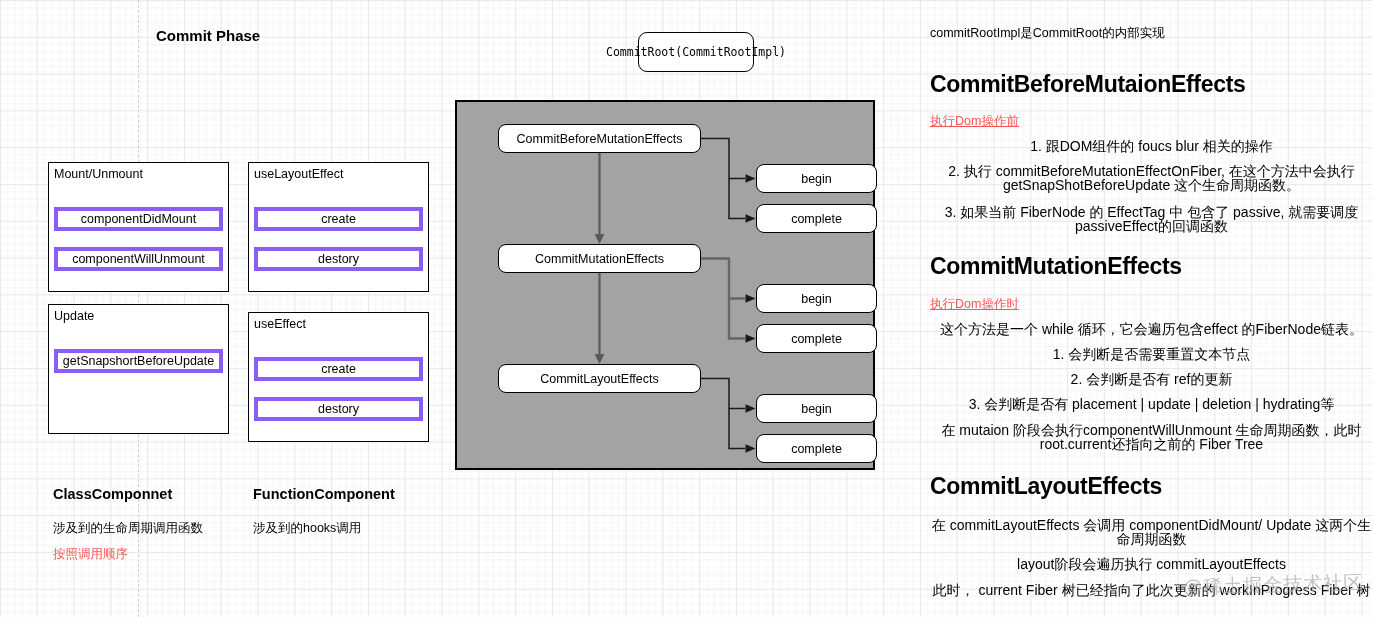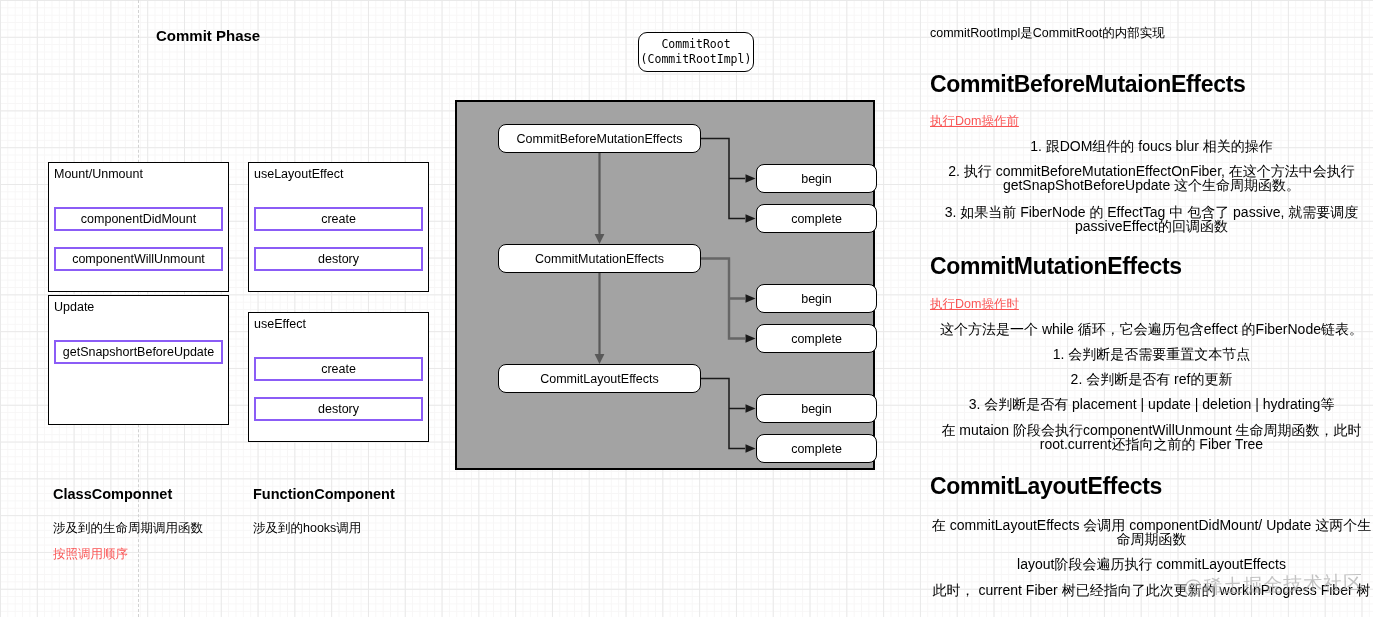--- a/index.html
+++ b/index.html
@@ -26,36 +26,36 @@
     font-size:15px; font-weight:bold;
   }
   
   .panel {
     position:absolute; width:181px; height:130px;
     background:#fff; border:1px solid #000;
   }
   .panel-title { position:absolute; left:5px; top:4px; font-size:12.5px; }
   .panel-item {
     position:absolute; left:5px; width:169px; height:24px;
-    background:#fff; border:2px solid #8b5cf6;
+    background:#fff; border:4px solid #8b5cf6;
     display:flex; align-items:center; justify-content:center;
     font-size:12.5px;
   }
   .panel-item.i0 { top:44px; }
   .panel-item.i1 { top:84px; }
   
   .legend-label { position:absolute; font-size:14.5px; font-weight:bold; }
   .legend-desc  { position:absolute; font-size:12.5px; }
   .red-text { color:#fa5555; }
   
   .commit-root {
     position:absolute; left:638px; top:32px; width:116px; height:40px;
     background:#fff; border:1.5px solid #000; border-radius:9px;
     font-family:"DejaVu Sans Mono", monospace; font-size:11.5px;
-    display:flex; flex-direction:column; align-items:center; justify-content:center;
+    display:flex; align-items:center; justify-content:center;
     line-height:15px; text-align:center;
   }
   
   .flow-container {
     position:absolute; left:455px; top:100px; width:420px; height:370px;
     background:#a3a3a3; border:2px solid #000;
   }
   .flow-container svg { position:absolute; left:0; top:0; }
   .stage {
     position:absolute; left:41px; width:203px; height:29px;
@@ -95,21 +95,21 @@
   <div class="panel-item i0">componentDidMount</div>
   <div class="panel-item i1">componentWillUnmount</div>
 </div>
 
 <div class="panel" style="left:248px; top:162px;">
   <div class="panel-title">useLayoutEffect</div>
   <div class="panel-item i0">create</div>
   <div class="panel-item i1">destory</div>
 </div>
 
-<div class="panel" style="left:48px; top:295px;">
+<div class="panel" style="left:48px; top:304px;">
   <div class="panel-title">Update</div>
   <div class="panel-item i0">getSnapshortBeforeUpdate</div>
 </div>
 
 <div class="panel" style="left:248px; top:312px;">
   <div class="panel-title">useEffect</div>
   <div class="panel-item i0">create</div>
   <div class="panel-item i1">destory</div>
 </div>
 

